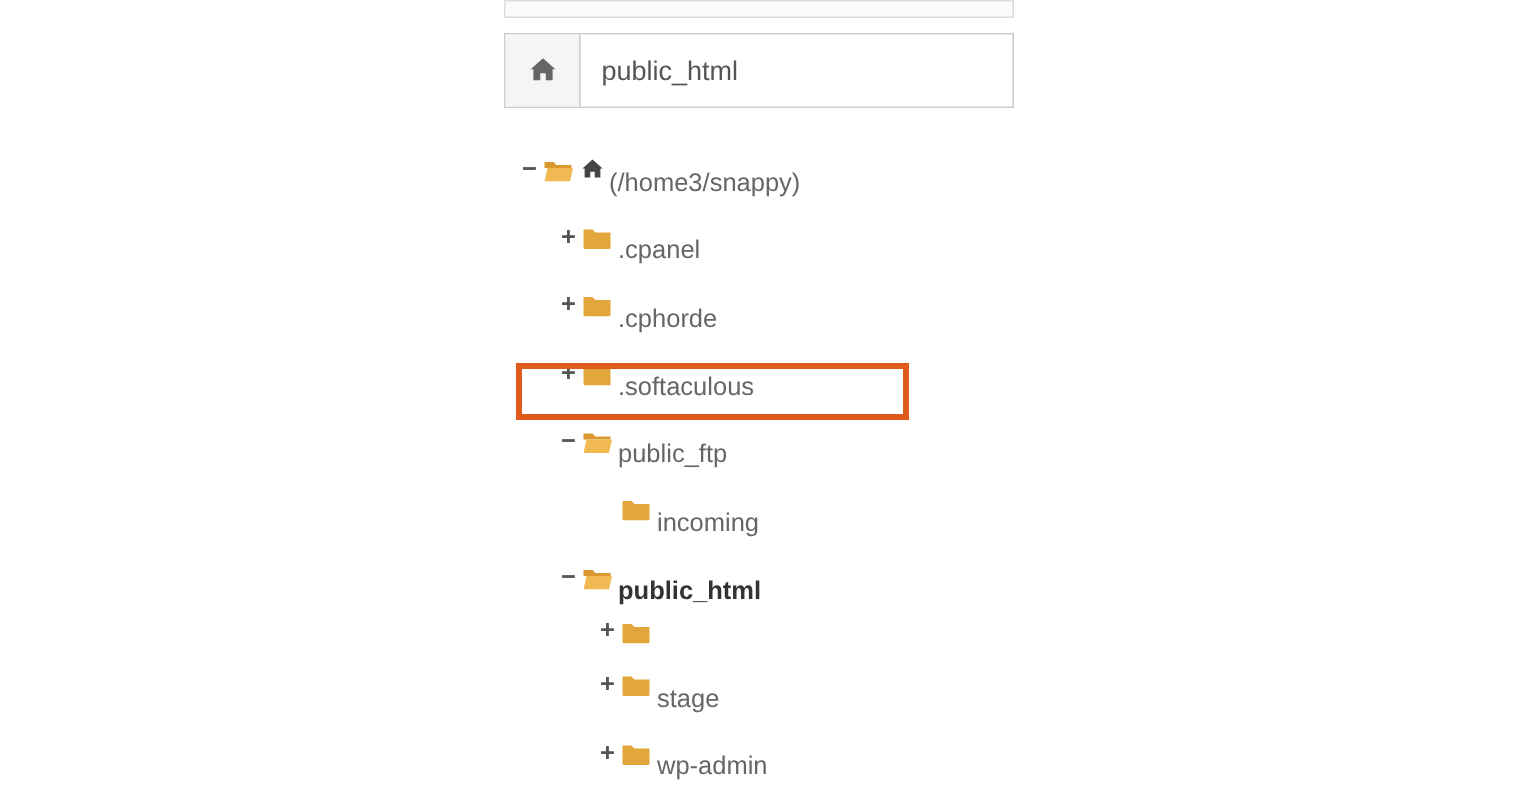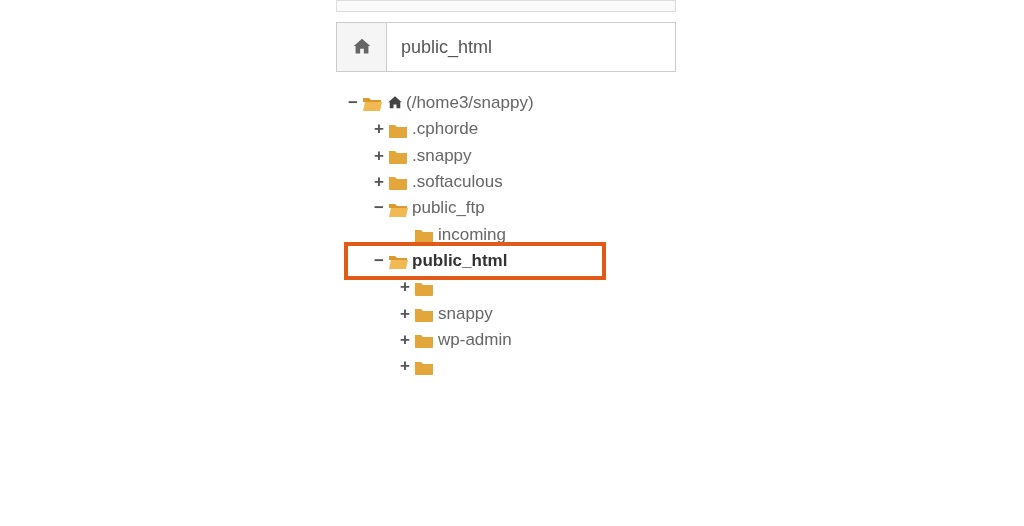--- a/index.html
+++ b/index.html
@@ -80,21 +80,21 @@
       flex-shrink: 0;
     }
     .folder-icon svg { width: 100%; height: 100%; display: block; }
     .home-icon-inline {
       width: 18px;
       height: 18px;
       margin-right: 2px;
       flex-shrink: 0;
     }
     .home-icon-inline svg { width: 100%; height: 100%; display: block; fill: #444; }
-    .label { color: #666; }
+    .label { color: #666; margin-top: 19px; }
     .label.bold { font-weight: bold; color: #333; }
     .highlight-box {
       position: absolute;
       border: 4px solid #e05a1a;
       pointer-events: none;
     }
   </style>
 </head>
 <body>
 
@@ -143,31 +143,31 @@
       <span class="label">(/home3/snappy)</span>
     </div>
 
     <div class="tree-row indent-2">
       <span class="toggle">+</span>
       <span class="folder-icon">
           <svg viewBox="0 0 20 16">
             <use href="#folder-closed"></use>
           </svg>
         </span>
+      <span class="label">.cpanel</span>
+    </div>
+
+    <div class="tree-row indent-2">
+      <span class="toggle">+</span>
+      <span class="folder-icon">
+          <svg viewBox="0 0 20 16">
+            <use href="#folder-closed"></use>
+          </svg>
+        </span>
       <span class="label">.cphorde</span>
-    </div>
-
-    <div class="tree-row indent-2">
-      <span class="toggle">+</span>
-      <span class="folder-icon">
-          <svg viewBox="0 0 20 16">
-            <use href="#folder-closed"></use>
-          </svg>
-        </span>
-      <span class="label">.snappy</span>
     </div>
 
     <div class="tree-row indent-2">
       <span class="toggle">+</span>
       <span class="folder-icon">
           <svg viewBox="0 0 20 16">
             <use href="#folder-closed"></use>
           </svg>
         </span>
       <span class="label">.softaculous</span>
@@ -213,21 +213,21 @@
     </div>
 
 
     <div class="tree-row indent-3">
       <span class="toggle">+</span>
       <span class="folder-icon">
           <svg viewBox="0 0 20 16">
             <use href="#folder-closed"></use>
           </svg>
         </span>
-      <span class="label">snappy</span>
+      <span class="label">stage</span>
     </div>
 
     <div class="tree-row indent-3">
       <span class="toggle">+</span>
       <span class="folder-icon">
           <svg viewBox="0 0 20 16">
             <use href="#folder-closed"></use>
           </svg>
         </span>
       <span class="label">wp-admin</span>

